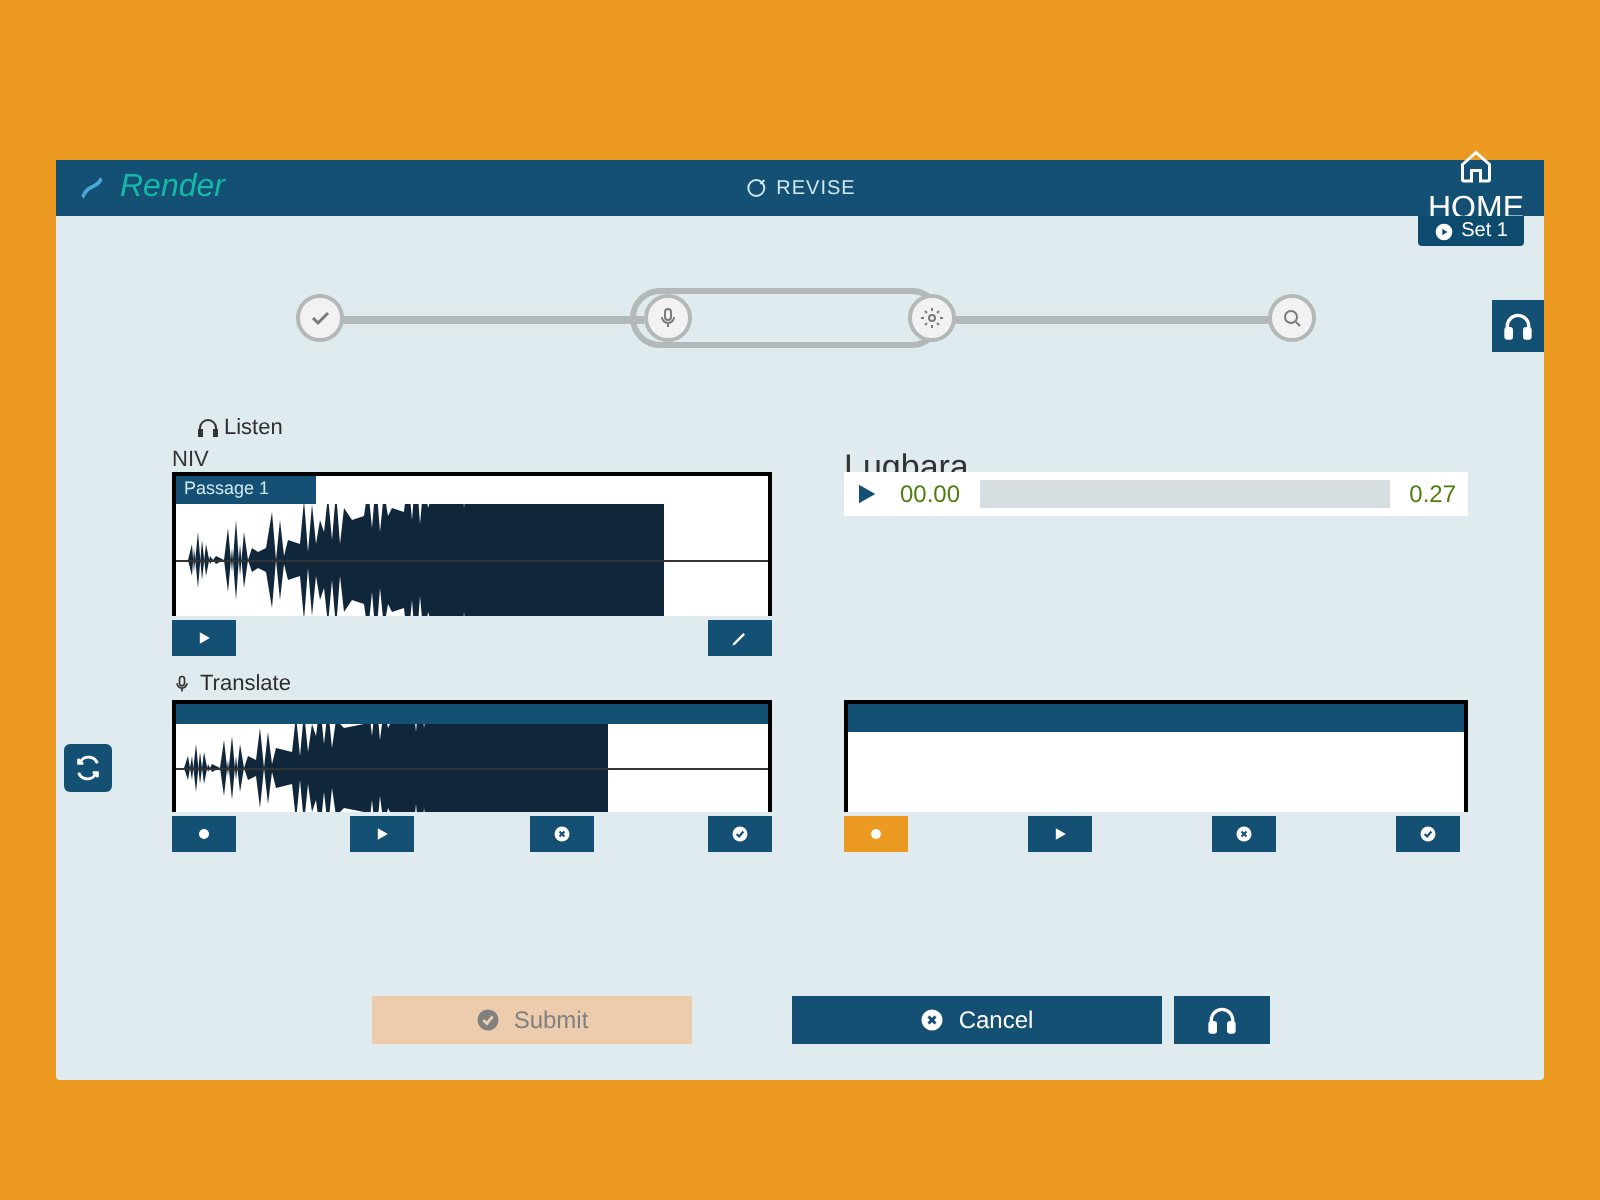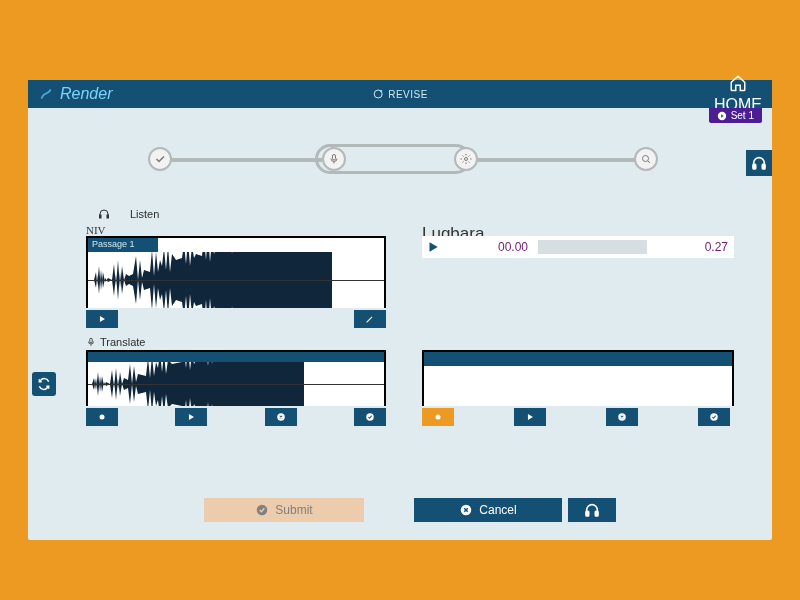--- a/index.html
+++ b/index.html
@@ -19,34 +19,34 @@
   
   .header {
     height: 28px;
     background: #144f74;
     display: flex;
     align-items: center;
     color: #fff;
     padding: 0 10px;
     position: relative;
   }
-  .brand { display: flex; align-items: center; gap: 6px; font-style: italic; font-size: 16px; color: #7dd3fc;}
+  .brand { display: flex; align-items: center; gap: 6px; font-style: italic; font-size: 16px; color: #14b8a6;}
   .brand svg { width: 16px; height: 16px; }
   .revise {
     position: absolute; left: 50%; transform: translateX(-50%);
     display: flex; align-items: center; gap: 4px;
     font-size: 10px; letter-spacing: .5px; color: #d0e8f0;
   }
   .home {
     margin-left: auto; display: flex; align-items: center; gap: 4px;
     font-size: 16px; color: #fff; flex-direction: column;
   }
   .set-badge {
     position: absolute; right: 10px; top: 28px;
-    background: #4c1d95; color: #fff;
+    background: #0c4a6e; color: #fff;
     font-size: 10px; padding: 2px 8px;
     display: flex; align-items: center; gap: 4px;
     border-radius: 0 0 2px 2px;
     justify-content: space-between;
   }
   .rail-btn {
     position: absolute; right: 0; top: 70px;
     width: 26px; height: 26px;
     background: #144f74;
     display: flex; align-items: center; justify-content: center;
@@ -80,29 +80,29 @@
   }
   .step svg { width: 12px; height: 12px; }
   
   .sec-title {
     position: absolute; left: 44px; top: 100px;
     display: flex; align-items: center; gap: 8px;
     color: #144f74; font-size: 22px;
   }
   .listen-label {
     position: absolute; left: 70px; top: 128px;
-    display: flex; align-items: center; gap: 20px;
+    display: flex; align-items: center; gap: 2px;
     color: #2d2d2d; font-size: 11px;
   }
   .translate-label {
     position: absolute; left: 58px; top: 256px;
     display: flex; align-items: center; gap: 4px;
     color: #2d2d2d; font-size: 11px;
   }
-  .niv-label { position:absolute; left: 58px; top: 144px; font-size: 11px; color:#333;font-family:Liberation Serif, serif;}
+  .niv-label { position:absolute; left: 58px; top: 144px; font-size: 11px; color:#333;}
   .lug-label { position:absolute; left: 394px; top: 144px; font-size: 17px; color:#333;}
   
   .pane {
     position: absolute;
     border: 2px solid #000000;
     background: #fff;
   }
   .pane-dark-top {
     height: 14px; background: #144f74; color: #d0e8f0;
     font-size: 9px; padding: 1px 4px;
@@ -125,35 +125,35 @@
   .play-strip {
     position:absolute;
     display:flex; align-items:center;
     height: 22px;
     left: 394px; top: 156px; width: 312px;
     background:#fff;
   }
   .play-tri {
     width: 22px; height:22px; display:flex; align-items:center; justify-content:center;
   }
-  .strip-num { font-size: 12px; color:#701a75; padding: 0 6px; margin-left: 48px; }
+  .strip-num { font-size: 12px; color:#4d7c0f; padding: 0 6px; }
   .strip-track {
     flex:1; height: 14px; background:#d7dee1; margin: 0 4px;
   }
   
   .footer {
     position:absolute; left:0; right:0; bottom: 18px;
     display:flex; gap:6px; justify-content:center;padding-left:20px;
   }
   .fbtn {
     height: 24px; display:flex; align-items:center; justify-content:center; gap:6px;
     font-size: 12px; color:#fff;
   }
   .fbtn.submit { width:160px; background:#ecccac; color:#808080;}
-  .fbtn.cancel { width:148px; background:#144f74;margin-left:44px;}
+  .fbtn.cancel { width:185px; background:#144f74;margin-left:44px;}
   .fbtn.hp { width:48px; background:#144f74;}
 </style>
 </head>
 <body>
 
 <div class="app">
 
   <div class="header">
     <div class="brand">
       <svg viewBox="0 0 24 24" fill="#4aa8d4">

